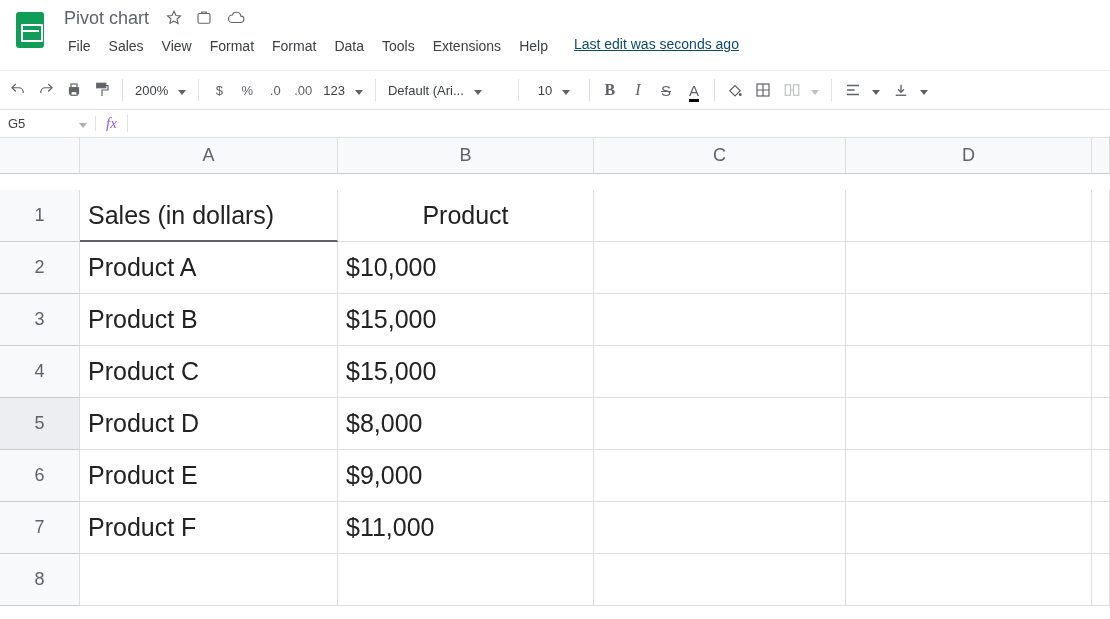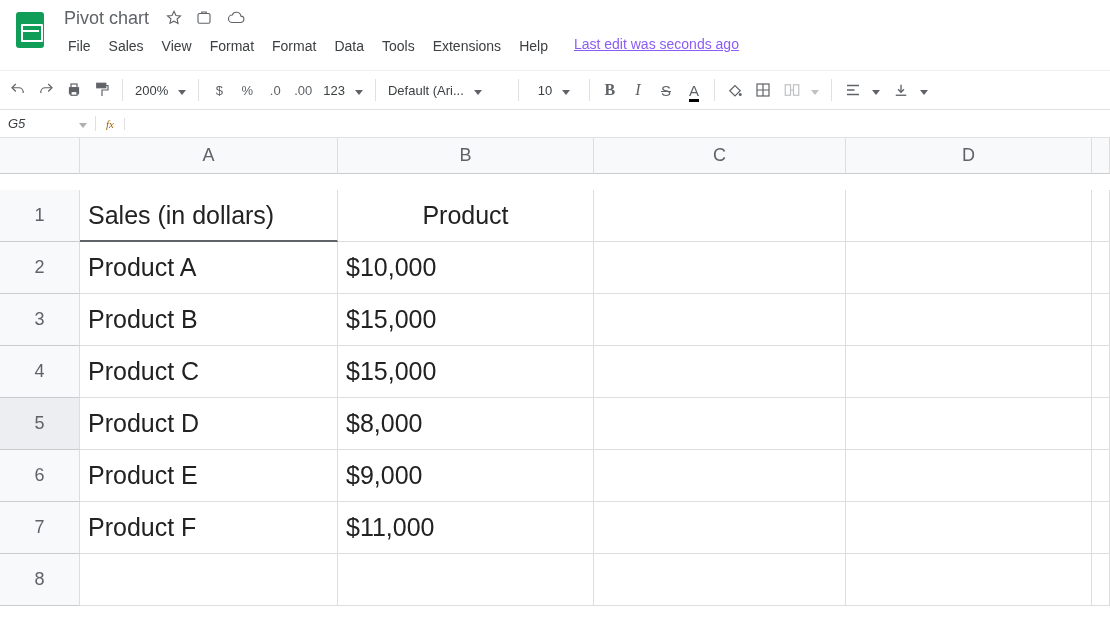--- a/index.html
+++ b/index.html
@@ -14,21 +14,21 @@
 
   .title-area { display: flex; flex-direction: column; flex: 1 1 auto; }
   .title-row { display: flex; align-items: center; gap: 12px; height: 24px; }
   .doc-title { font-size: 18px; color: #5f6368; padding: 0 4px; }
   .title-ico { color: #5f6368; display: inline-flex; align-items: center; justify-content: center; }
   .title-ico svg { width: 18px; height: 18px; stroke: #5f6368; fill: none; stroke-width: 1.5; }
   .title-ico.cloud svg { width: 22px; }
 
   .menu-row { display: flex; align-items: flex-start; gap: 2px; height: 28px; margin-top: 6px; }
   .menu-item { font-size: 14px; color: #3c4043; padding: 2px 8px; border-radius: 3px; cursor: pointer; }
-  .last-edit { font-size: 14px; color: #8b5cf6; text-decoration: underline; margin-left: 16px; cursor: pointer; }
+  .last-edit { font-size: 14px; color: #0c4a6e; text-decoration: underline; margin-left: 16px; cursor: pointer; }
 
   
   .toolbar { display: flex; align-items: center; height: 40px; border-top: 1px solid #eee; border-bottom: 1px solid #e0e0e0; padding: 0 4px; margin-top: 6px; gap: 0; font-size: 13px; }
   .tb-btn { display: inline-flex; align-items: center; justify-content: center; min-width: 28px; height: 28px; padding: 0 4px; color: #5f6368; cursor: pointer; }
   .tb-btn svg { width: 18px; height: 18px; stroke: #5f6368; fill: none; stroke-width: 1.6; }
   .tb-btn.fill svg { fill: #5f6368; stroke: #5f6368; }
   .tb-sep { width: 1px; height: 22px; background: #e0e0e0; margin: 0 6px; }
   .tb-txt { color: #5f6368; padding: 0 4px; font-size: 13px; }
   .tb-drop { display: inline-flex; align-items: center; padding: 0 6px; gap: 6px; color: #3c4043; cursor: pointer; }
   .tb-drop .caret::after { content: ""; display: inline-block; border-left: 4px solid transparent; border-right: 4px solid transparent; border-top: 5px solid #5f6368; margin-left: 4px; }
@@ -36,23 +36,23 @@
   .tb-drop.size { width: 58px; justify-content: center; }
   .bold { font-weight: bold; font-family: "Times New Roman", serif; font-size: 16px; }
   .italic { font-style: italic; font-family: "Times New Roman", serif; font-size: 16px; }
   .strike { text-decoration: line-through; font-family: Arial; font-size: 15px; }
   .textcolor { position: relative; font-family: Arial; font-size: 15px; }
   .textcolor::after { content: ""; position: absolute; left: 0; right: 0; bottom: -3px; height: 3px; background: #000; }
   .merge-dis { opacity: .4; }
 
   
   .formulabar { display: flex; align-items: center; height: 28px; border-bottom: 1px solid #e0e0e0; }
-  .namebox { width: 96px; padding: 0 8px; font-size: 13px; color: #3c4043; border-right: 1px solid #e0e0e0; display: flex; align-items: center; justify-content: space-between; font-style: italic; }
+  .namebox { width: 96px; padding: 0 8px; font-size: 13px; color: #3c4043; border-right: 1px solid #e0e0e0; display: flex; align-items: center; justify-content: space-between; }
   .namebox .caret::after { content: ""; display: inline-block; border-left: 4px solid transparent; border-right: 4px solid transparent; border-top: 5px solid #b0b0b0; }
-  .fx { padding: 0 10px; font-style: italic; color: #a16207; font-family: "Times New Roman", serif; font-size: 11px; border-right: 1px solid #e0e0e0; }
+  .fx { padding: 0 10px; font-style: italic; color: #8b5cf6; font-family: "Times New Roman", serif; font-size: 15px; border-right: 1px solid #e0e0e0; }
   .fx-input { flex: 1 1 auto; height: 100%; border: none; outline: none; padding: 0 8px; font-size: 14px; }
 
   
   .grid { display: grid; grid-template-columns: 80px 258px 256px 252px 246px 1fr; grid-auto-rows: 52px; font-size: 25px; user-select: none; }
   .colhdr, .rowhdr, .corner { background: #f8f9fa; border-right: 1px solid #ddd; border-bottom: 1px solid #ccc; display: flex; align-items: center; justify-content: center; font-size: 14px; color: #5f6368; }
   .colhdr { height: 36px; font-size: 18px; }
   .corner { height: 36px; }
   .rowhdr { font-size: 18px; }
   .cell { border-right: 1px solid #ddd; border-bottom: 1px solid #ddd; padding: 0 8px; display: flex; align-items: center; font-size: 25px; color: #222; }
   .hdr-cell { justify-content: center; }

